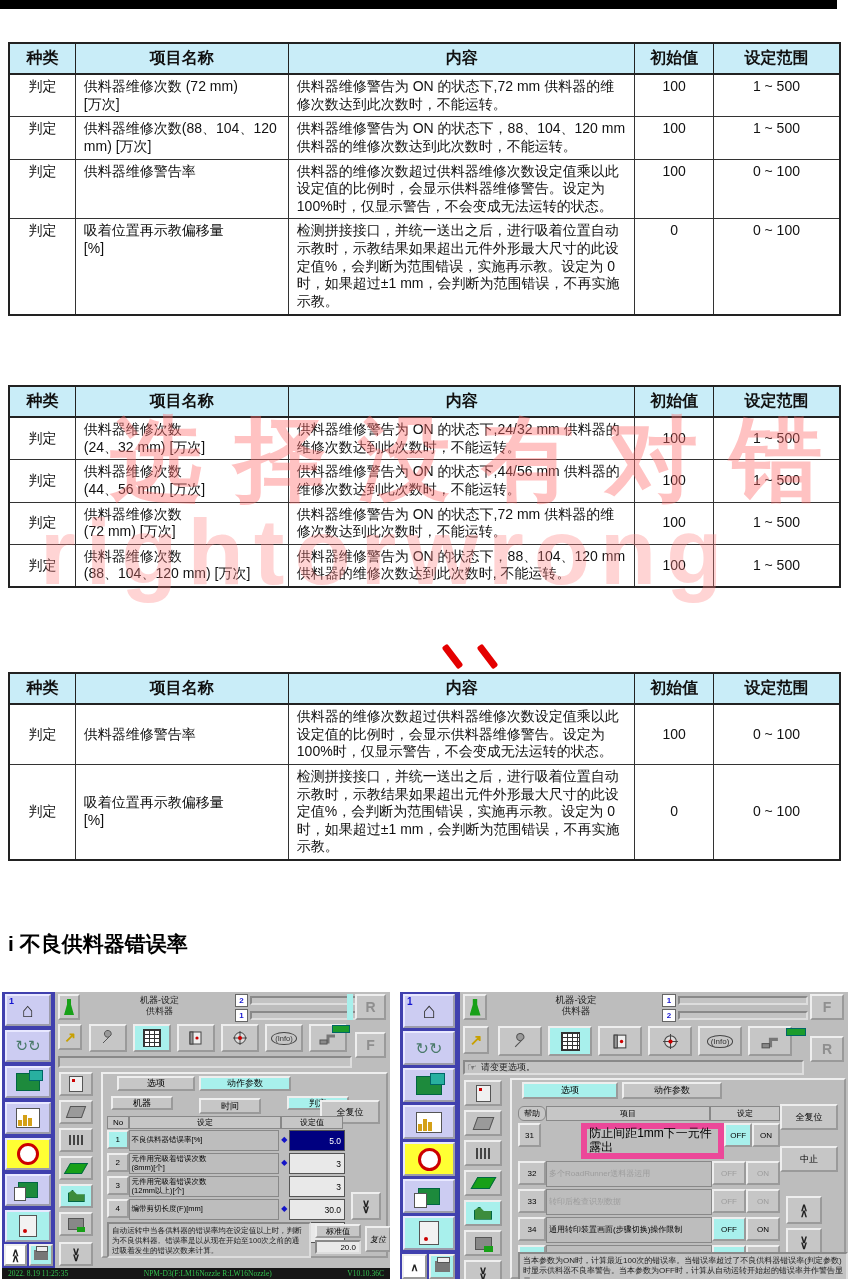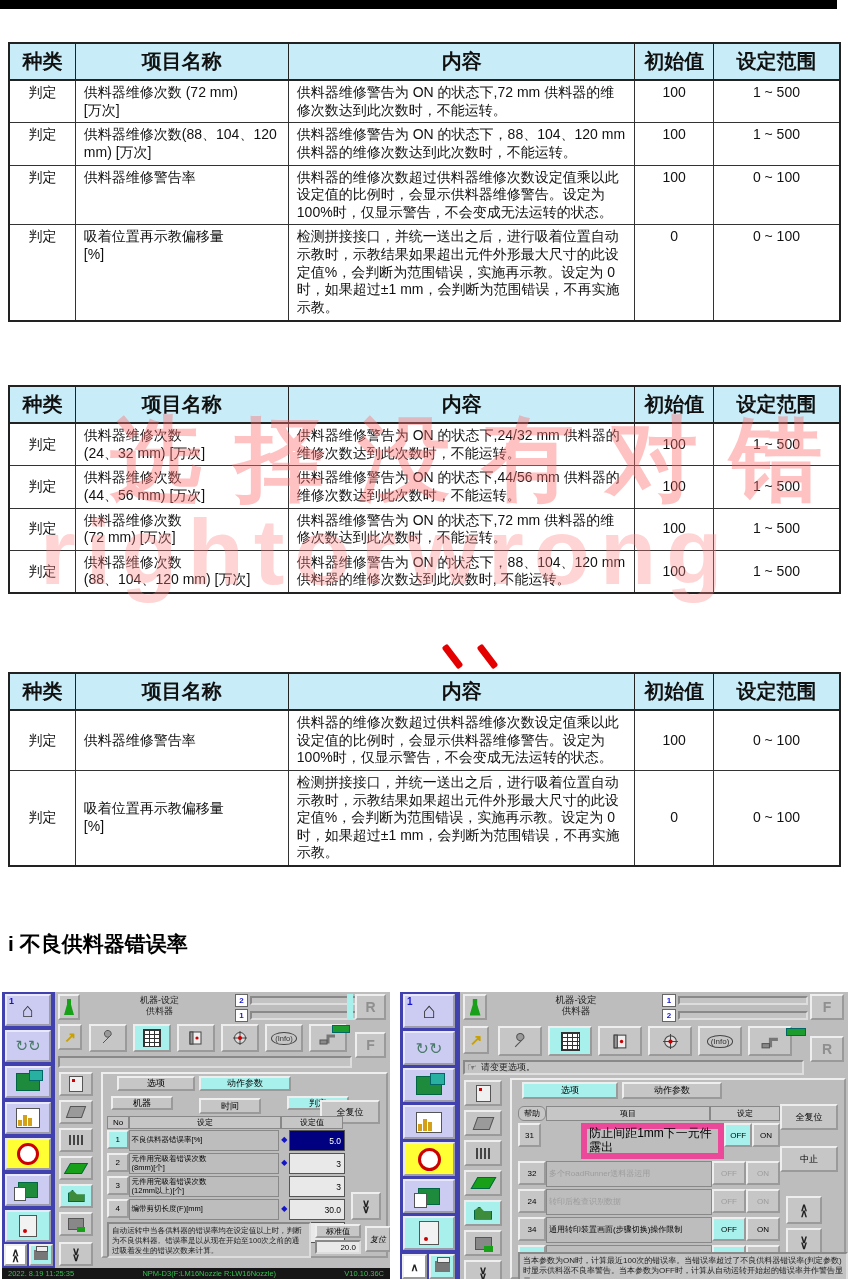--- a/index.html
+++ b/index.html
@@ -3,21 +3,21 @@
 <meta charset="utf-8">
 <style>
   html,body{margin:0;padding:0;}
   body{width:848px;height:1279px;position:relative;background:#fff;overflow:hidden;
        font-family:"Liberation Sans",sans-serif;}
   
   .top-bar{position:absolute;left:0;top:0;width:837px;height:9px;background:#000;}
   
   .doc-table{position:absolute;left:8px;border-collapse:collapse;table-layout:fixed;width:833px;
              background:#fff;font-size:14px;color:#111;}
-  .doc-table th{background:#c9edf8;font-size:20px;font-weight:bold;text-align:center;
+  .doc-table th{background:#c9edf8;font-size:16px;font-weight:bold;text-align:center;
                 border:1.5px solid #222;border-bottom:2.5px solid #222;padding:4px 2px;}
   .doc-table td{border:1.5px solid #333;padding:3px 8px;line-height:1.26;vertical-align:middle;
                 white-space:pre-line;}
   .doc-table{border:2px solid #222;}
   .t1 td{vertical-align:top;}
   .c-type{text-align:center;}
   .c-init,.c-range{text-align:center;}
   .t1{top:42px;} .t2{top:385px;} .t3{top:672px;}
   
   .slash{position:absolute;width:7px;height:27px;background:#e40000;border-radius:2px;
@@ -37,21 +37,21 @@
   .sbtn{background:#ccccf2;border:2px outset #e8e8ff;display:flex;align-items:center;justify-content:center;}
   .ibtn{display:flex;align-items:center;justify-content:center;}
   .ghostF{color:#8f8f8f;font-weight:bold;font-size:14px;display:flex;align-items:center;justify-content:center;}
   .tabs{font-size:9px;display:flex;align-items:center;justify-content:center;}
   .mrow-num{font-size:8px;display:flex;align-items:center;justify-content:center;}
   .mname{font-size:7.5px;line-height:1.15;display:flex;align-items:center;padding-left:2px;white-space:pre-line;}
   .mval{font-size:8.5px;display:flex;align-items:center;justify-content:flex-end;padding-right:3px;background:#e9e9e9;}
   .navy{background:#000080 !important;color:#fff;}
   .diam{color:#1414c8;font-size:8px;display:flex;align-items:center;justify-content:center;}
   .notebox{font-size:7.6px;line-height:1.3;padding:2px 3px;color:#222;overflow:hidden;}
-  .statusbar{background:#161616;color:#33c24f;font-family:Liberation Sans, sans-serif;font-size:7.5px;
+  .statusbar{background:#161616;color:#33c24f;font-family:Liberation Serif, serif;font-size:7.5px;
              display:flex;justify-content:space-between;align-items:center;padding:0 6px;box-sizing:border-box;margin-top:32px;}
   .chev{font-size:11px;line-height:6px;font-weight:bold;color:#222;display:flex;flex-direction:column;
         align-items:center;justify-content:center;}
   .offon{font-size:8px;display:flex;align-items:center;justify-content:center;}
   .disab{color:#9c9c9c !important;}
   .hdrcell{font-size:8px;display:flex;align-items:center;justify-content:center;background:#c6c6c6;
            border:1px solid #888;box-sizing:border-box;}
   .mini{font-size:8.5px;display:flex;align-items:center;justify-content:center;}
   svg{display:block;}
 </style>
@@ -566,21 +566,21 @@
           <div class="raised offon cyanbg" style="width:34px;height:24px;">OFF</div>
           <div class="raised offon" style="width:34px;height:24px;">ON</div>
         </div>
         <div style="display:flex;margin-top:2px;text-align:right;">
           <div class="raised mrow-num" style="width:28px;height:24px;">32</div>
           <div class="mname disab" style="width:162px;height:24px;border:1px solid #888;font-size:8px;">多个RoadRunner送料器运用</div>
           <div class="raised offon disab" style="width:34px;height:24px;">OFF</div>
           <div class="raised offon disab" style="width:34px;height:24px;">ON</div>
         </div>
         <div style="display:flex;margin-top:2px;">
-          <div class="raised mrow-num" style="width:28px;height:24px;">24</div>
+          <div class="raised mrow-num" style="width:28px;height:24px;">33</div>
           <div class="mname disab" style="width:162px;height:24px;border:1px solid #888;font-size:8px;">转印后检查识别数据</div>
           <div class="raised offon disab" style="width:34px;height:24px;">OFF</div>
           <div class="raised offon disab" style="width:34px;height:24px;">ON</div>
         </div>
         <div style="display:flex;margin-top:2px;border-radius:7px;">
           <div class="raised mrow-num" style="width:28px;height:24px;">34</div>
           <div class="mname" style="width:162px;height:24px;border:1px solid #888;font-size:8px;">通用转印装置画面(步骤切换)操作限制</div>
           <div class="raised offon cyanbg" style="width:34px;height:24px;">OFF</div>
           <div class="raised offon" style="width:34px;height:24px;">ON</div>
         </div>

